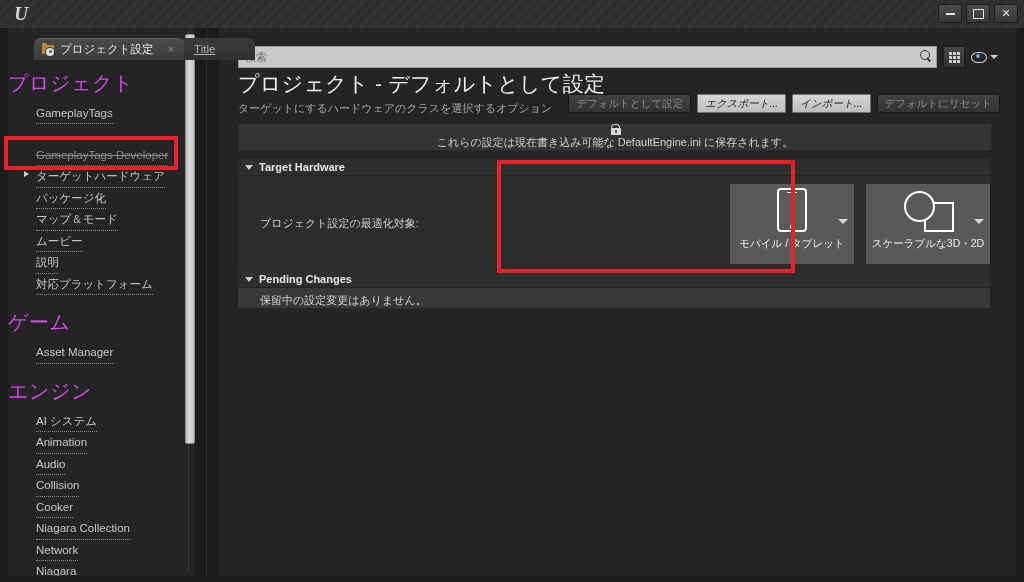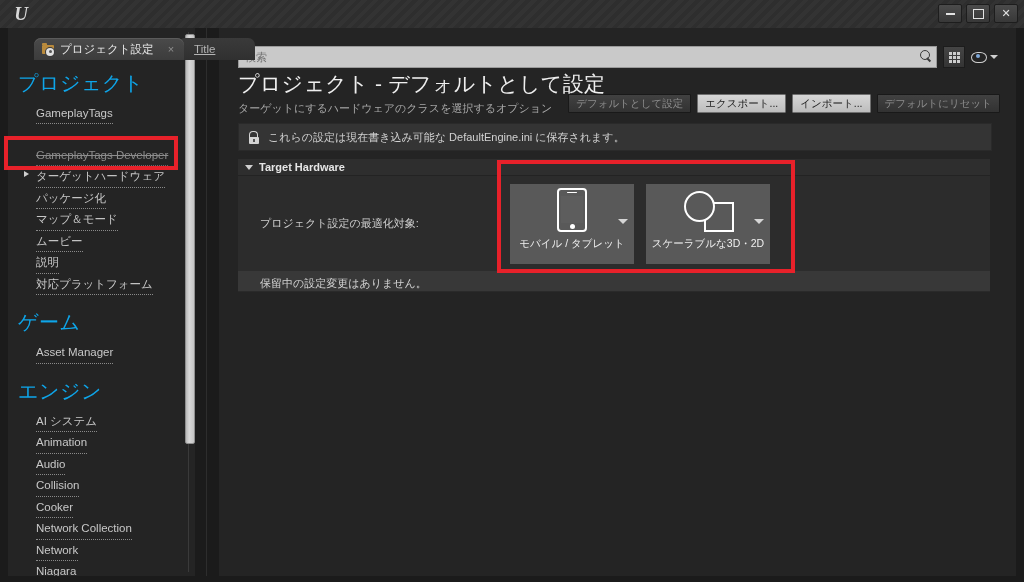--- a/index.html
+++ b/index.html
@@ -75,21 +75,21 @@
     background:#242424;overflow:hidden;
   }
   .sb-inner{padding:10px 0 0 0;}
   .sb-link{
     position:relative;margin:0 0 0 28px;font-size:11.5px;color:#c8c8c8;
     padding:3.5px 0 3.5px 0;display:inline-block;
     border-bottom:1px dotted #8a8a8a;line-height:13px;
   }
   .sb-row{display:block;}
   .sb-head{
-    margin:14px 0 6px 10px;font-size:20px;color:#0ea5e9;font-weight:normal;
+    margin:14px 0 6px 0;font-size:20px;color:#d946ef;font-weight:normal;
     letter-spacing:.5px;
   }
   .sb-head.first{margin-top:10px;}
   .sb-top{margin-left:28px;}
   .sb-strike{text-decoration:line-through;color:#8c8c8c;border-bottom:1px dotted #6a6a6a;margin-top:21px;}
   .sb-sel-wrap{position:relative;}
   .sb-arrow{
     position:absolute;left:16px;top:5px;width:0;height:0;
     border-left:5px solid #cfcfcf;border-top:3.5px solid transparent;
     border-bottom:3.5px solid transparent;
@@ -145,44 +145,44 @@
 
   .pagetitle{position:absolute;left:19px;top:42px;font-size:21px;color:#efefef;letter-spacing:.3px;}
   .pagesub{position:absolute;left:19px;top:73px;font-size:11px;color:#a8a8a8;}
 
   .btnrow{position:absolute;right:16px;top:66px;display:flex;gap:6px;}
   .btn{
     height:17px;padding:0 7px;display:flex;align-items:center;justify-content:center;
     font-size:10.5px;border:1px solid #191919;border-radius:1px;
   }
   .btn.dim{background:linear-gradient(#414141,#323232);color:#8d8d8d;}
-  .btn.lit{background:linear-gradient(#d6d6d6,#bdbdbd);color:#222;border-color:#6f6f6f;}
+  .btn.lit{background:linear-gradient(#d6d6d6,#bdbdbd);color:#222;border-color:#6f6f6f;font-style:italic;}
 
   .infobar{
     position:absolute;left:19px;top:95px;width:752px;height:26px;
-    background:#343434;border:1px solid #2a2a2a;display:flex;align-items:center;
+    background:#343434;border:1px solid #2a2a2a;display:flex;align-items:center;flex-direction:column;
   }
   .lock{position:relative;width:12px;height:13px;margin:0 8px 0 9px;}
   .lock .body{position:absolute;left:1px;bottom:0;width:10px;height:7px;background:#d4d4d4;border-radius:1px;}
   .lock .body:after{content:"";position:absolute;left:4px;top:2px;width:2px;height:3px;background:#555;}
   .lock .shackle{position:absolute;left:1px;top:0;width:7px;height:7px;border:1.6px solid #d4d4d4;
                  border-bottom:0;border-radius:4px 4px 0 0;}
   .infobar .txt{font-size:11px;color:#d2d2d2;}
 
   .sec{position:absolute;left:19px;width:752px;}
   .sec-head{
     height:16px;background:#2e2e2e;border-bottom:1px solid #232323;
     display:flex;align-items:center;padding-left:7px;
   }
   .tri{width:0;height:0;border-top:5px solid #d0d0d0;border-right:4px solid transparent;
        border-left:4px solid transparent;margin-right:6px;}
   .sec-head .lbl{font-size:11px;color:#e6e6e6;font-weight:bold;}
   .sec-body{background:#2c2c2c;}
 
-  .prop-row{height:95px;display:flex;align-items:center;border-bottom:1px solid #242424;}
+  .prop-row{height:95px;display:flex;align-items:center;border-bottom:1px solid #242424;justify-content:space-between;}
   .prop-label{width:250px;padding-left:22px;font-size:11px;color:#cfcfcf;}
   .cards{display:flex;gap:12px;}
   .card{
     width:124px;height:80px;background:#595959;position:relative;
     display:flex;flex-direction:column;align-items:center;justify-content:flex-start;
   }
   .card .icon-wrap{height:52px;display:flex;align-items:center;justify-content:center;width:100%;}
   .card .card-label{font-size:10.5px;color:#f0f0f0;line-height:1;margin-top:2px;}
   .card .dd{
     position:absolute;right:6px;top:35px;width:0;height:0;
@@ -292,21 +292,21 @@
         <div class="sb-row">
           <span class="sb-link">Audio</span>
         </div>
         <div class="sb-row">
           <span class="sb-link">Collision</span>
         </div>
         <div class="sb-row">
           <span class="sb-link">Cooker</span>
         </div>
         <div class="sb-row">
-          <span class="sb-link">Network Collection</span>
+          <span class="sb-link">Niagara Collection</span>
         </div>
         <div class="sb-row">
           <span class="sb-link">Network</span>
         </div>
         <div class="sb-row">
           <span class="sb-link">Niagara</span>
         </div>
         <div class="sb-row">
           <span class="sb-link">Cooker</span>
         </div>
@@ -400,20 +400,24 @@
                 <div class="card-label">スケーラブルな3D・2D</div>
                 <span class="dd"></span>
               </div>
 
             </div>
           </div>
         </div>
       </div>
 
       <div class="sec" style="top:243px;">
+        <div class="sec-head">
+          <span class="tri"></span>
+          <span class="lbl">Pending Changes</span>
+        </div>
         <div class="pend-row">
           <span class="t">保留中の設定変更はありません。</span>
         </div>
       </div>
 
     </div>
   </div>
 
   <div class="redbox" style="left:4px;top:136px;width:166px;height:26px;"></div>
   <div class="redbox" style="left:497px;top:160px;width:290px;height:105px;"></div>

